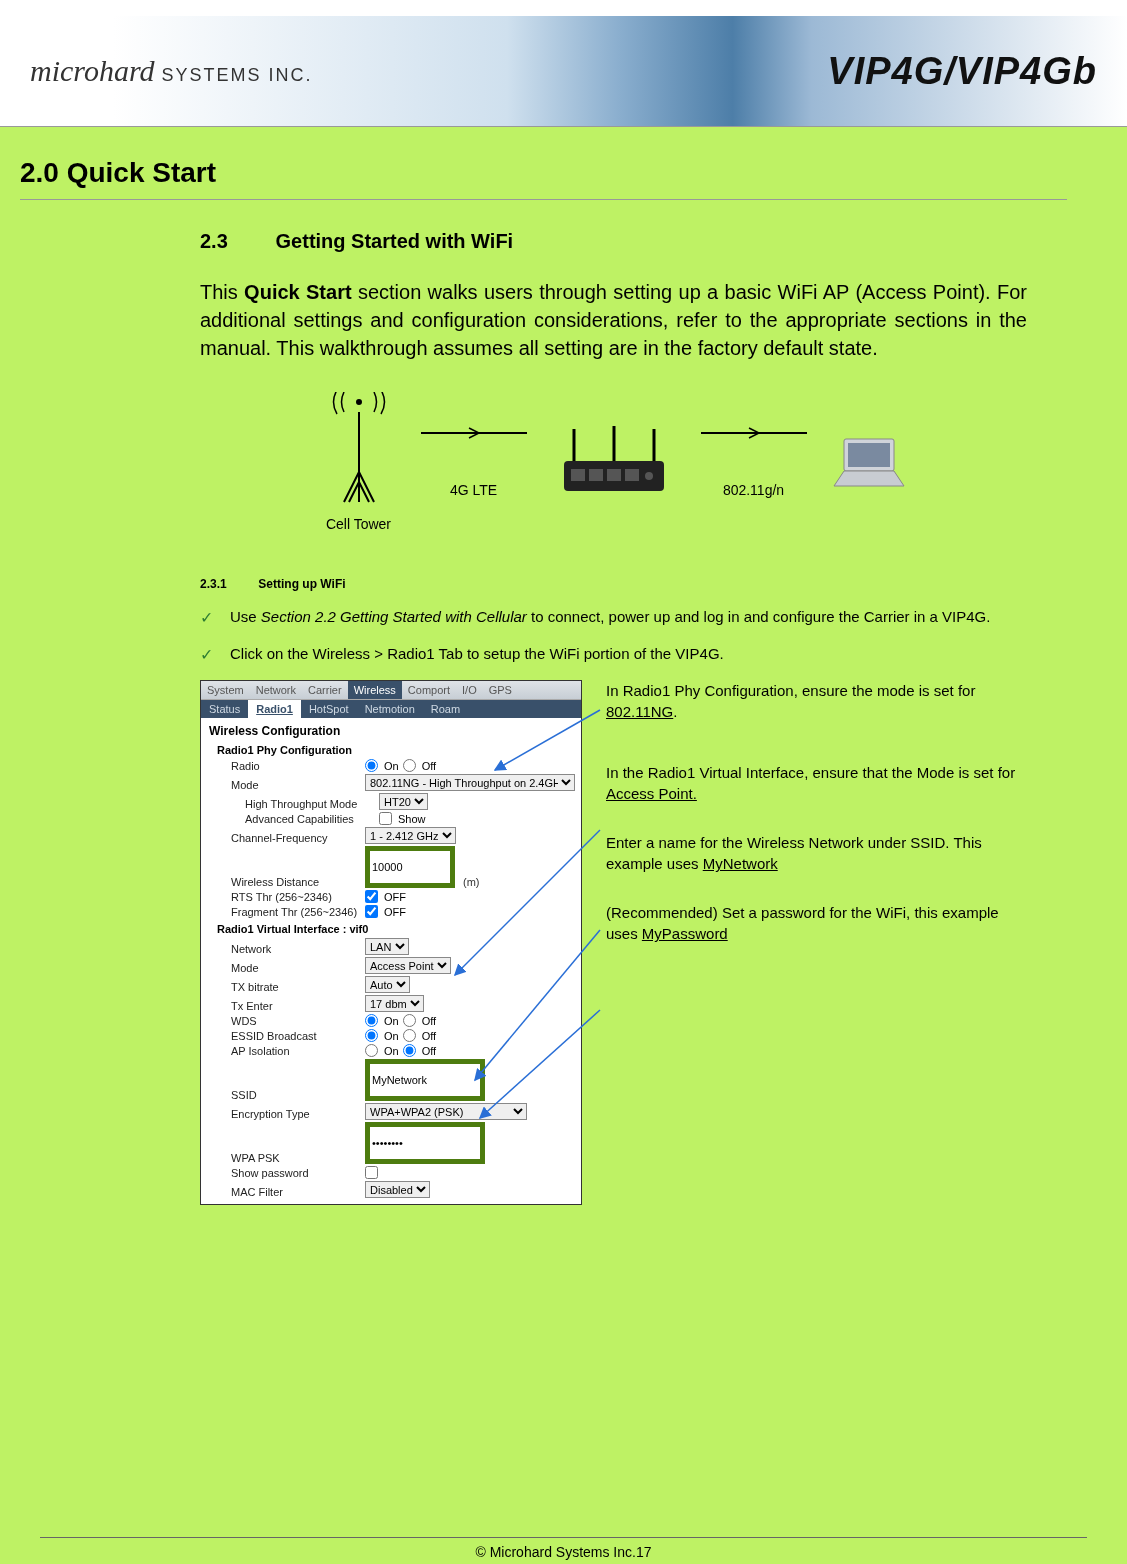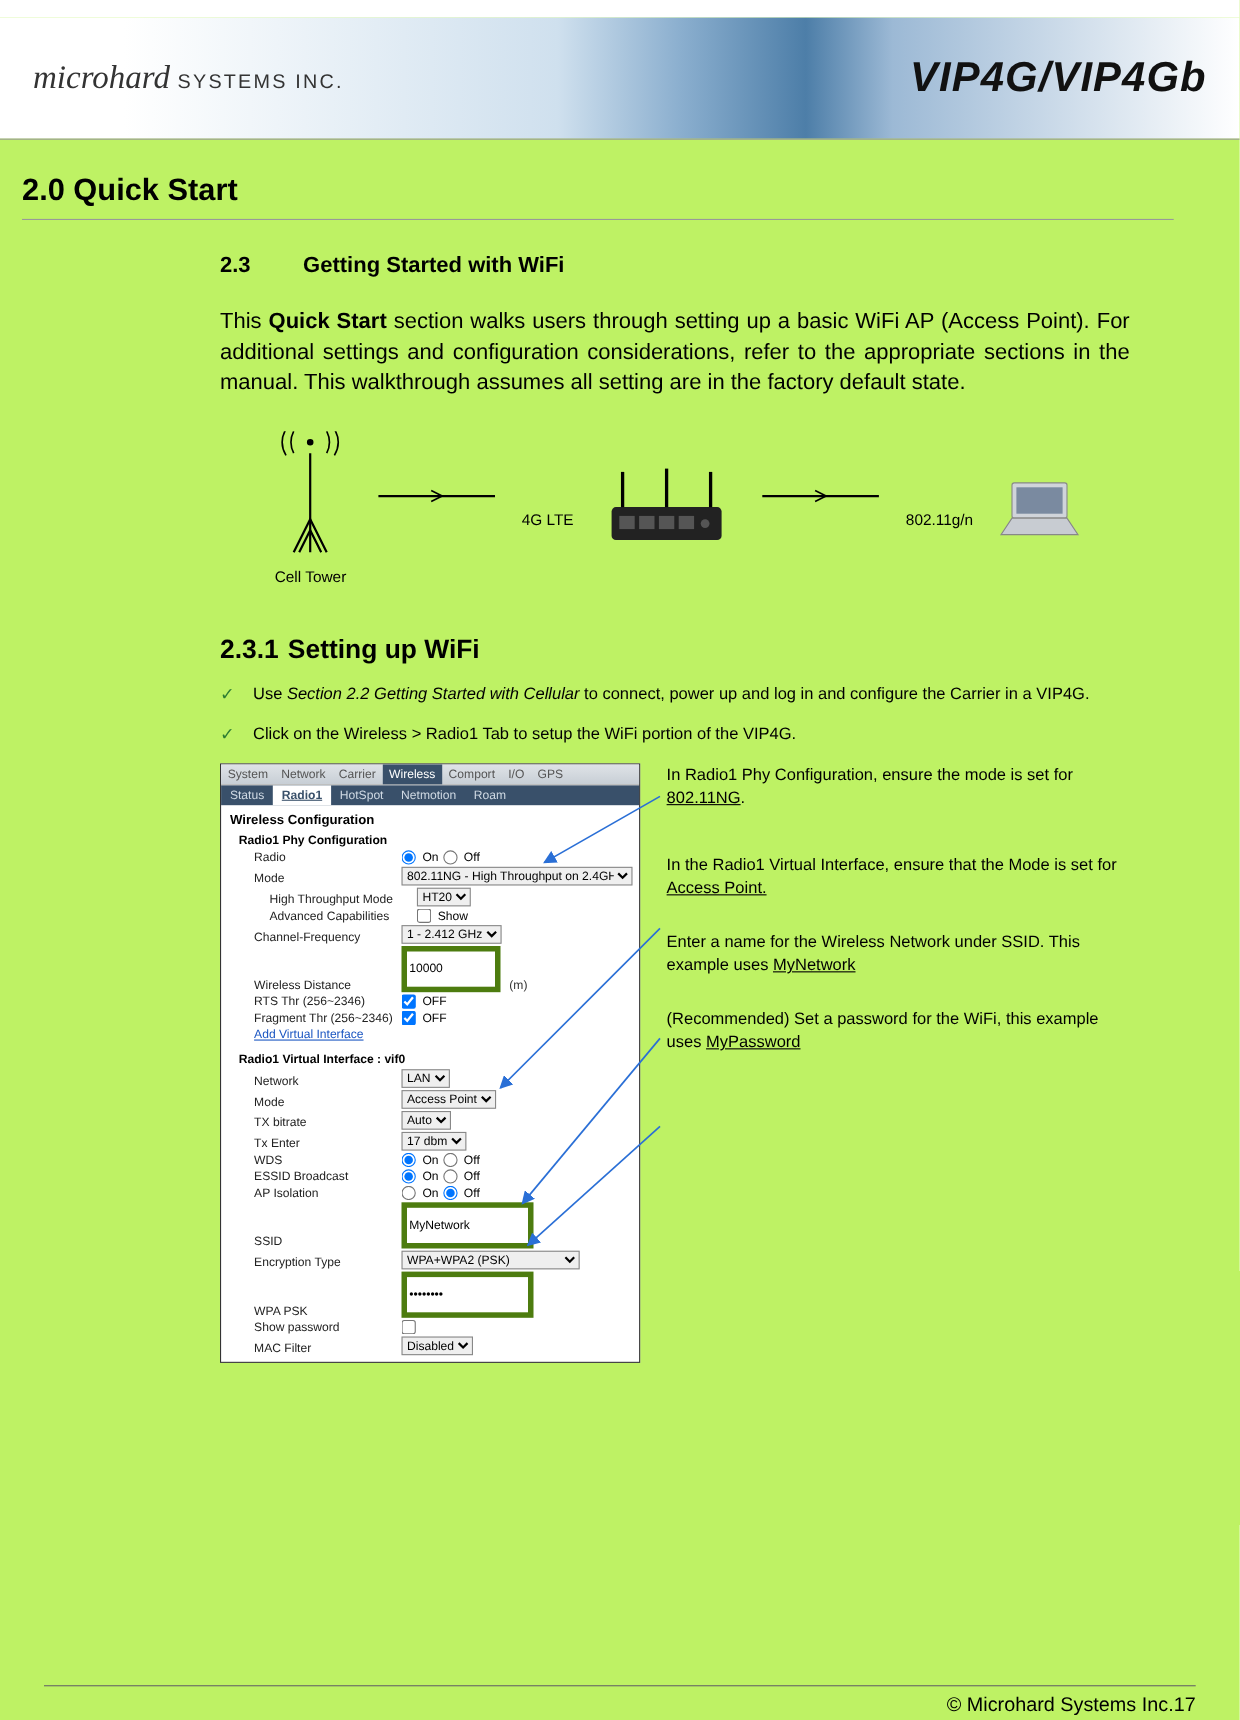--- a/index.html
+++ b/index.html
@@ -67,21 +67,21 @@
     margin-left: 180px;
     margin-right: 40px;
   }
   .h2 {
     font-size: 20px;
     font-weight: bold;
     margin: 0 0 25px 0;
   }
   .h2 .num { display:inline-block; width:70px; }
   .h3 {
-    font-size: 24px;
+    font-size: 12px;
     font-weight: bold;
     margin: 45px 0 15px 0;
   }
   .h3 .num { display:inline-block; width:55px; }
   .para {
     font-size: 20px;
     line-height: 1.4;
     text-align: justify;
   }
   .para .b { font-weight: bold; }
@@ -91,21 +91,21 @@
     align-items: center;
     justify-content: center;
     gap: 20px;
     margin: 30px 0 10px 0;
   }
   .tower {
     display: flex;
     flex-direction: column;
     align-items: center;
   }
-  .link-block { display:flex; flex-direction:row; gap:22px;}
+  .link-block { display:flex; flex-direction:column; align-items:center; gap:22px;}
   .link-label { font-size:14px; font-family: Arial, sans-serif; margin-top:20px;}
   .tower-label { font-size:14px; font-family: Arial, sans-serif; margin-top:4px;}
   
   .check-item {
     display: flex;
     gap: 12px;
     font-size: 15px;
     line-height: 1.45;
     margin: 14px 0;
     text-align: justify;
@@ -169,21 +169,21 @@
   .callouts .cb { margin-bottom:28px; }
   .svg-arrows { position:absolute; top:0; left:0; pointer-events:none; }
   
   .footer {
     position:absolute;
     bottom:20px;
     left:0; right:0;
     padding: 0 40px;
   }
   .footer hr { border:none; border-top:1px solid #666; margin:0 0 6px 0;}
-  .footer-row { display:flex; justify-content:flex-end; font-size:18px; }
+  .footer-row { display:flex; justify-content:center; font-size:14px; }
 </style>
 </head>
 <body>
 
 <div class="page">
 
   <div class="banner">
     <div class="logo-left">
       <span>microhard</span><span class="sysinc"> SYSTEMS INC.</span>
     </div>
@@ -323,21 +323,20 @@
           <div class="form-row">
               <span class="lbl">RTS Thr (256~2346)</span>
               <input type="checkbox" checked="" style="">
               <span>OFF</span>
             </div>
           <div class="form-row">
               <span class="lbl">Fragment Thr (256~2346)</span>
               <input type="checkbox" checked="" style="">
               <span>OFF</span>
             </div>
-          <a class="addlink">Add Virtual Interface</a>
 
           <div class="subsect">Radio1 Virtual Interface : vif0</div>
           <div class="form-row">
               <span class="lbl">Network</span>
               <select><option>LAN</option></select>
             </div>
           <div class="form-row">
               <span class="lbl">Mode</span>
               <select><option>Access Point</option></select>
             </div>

